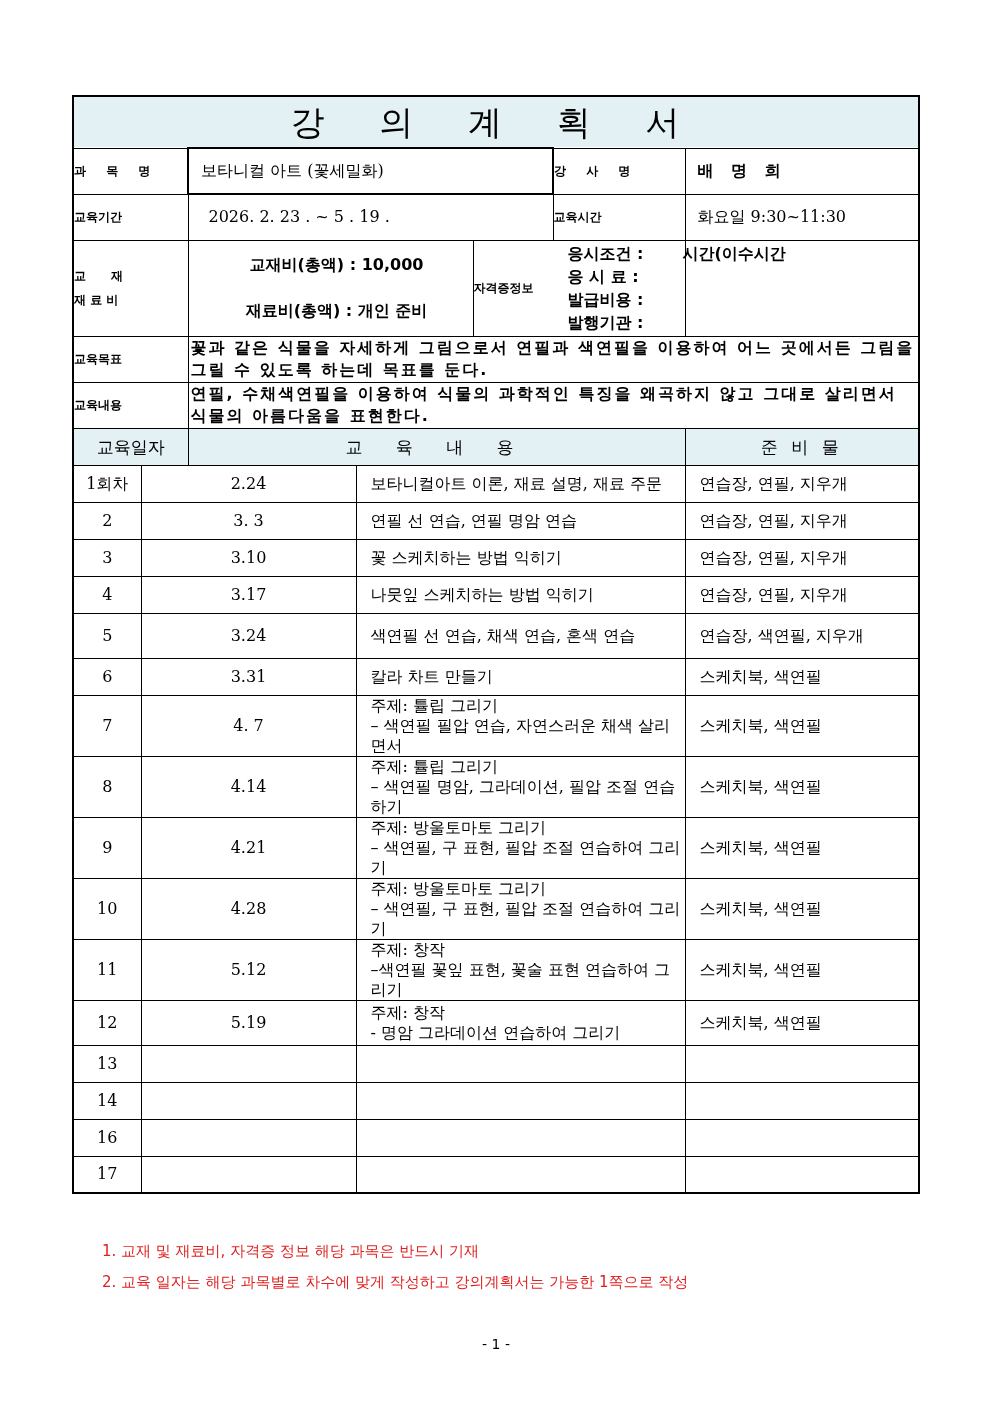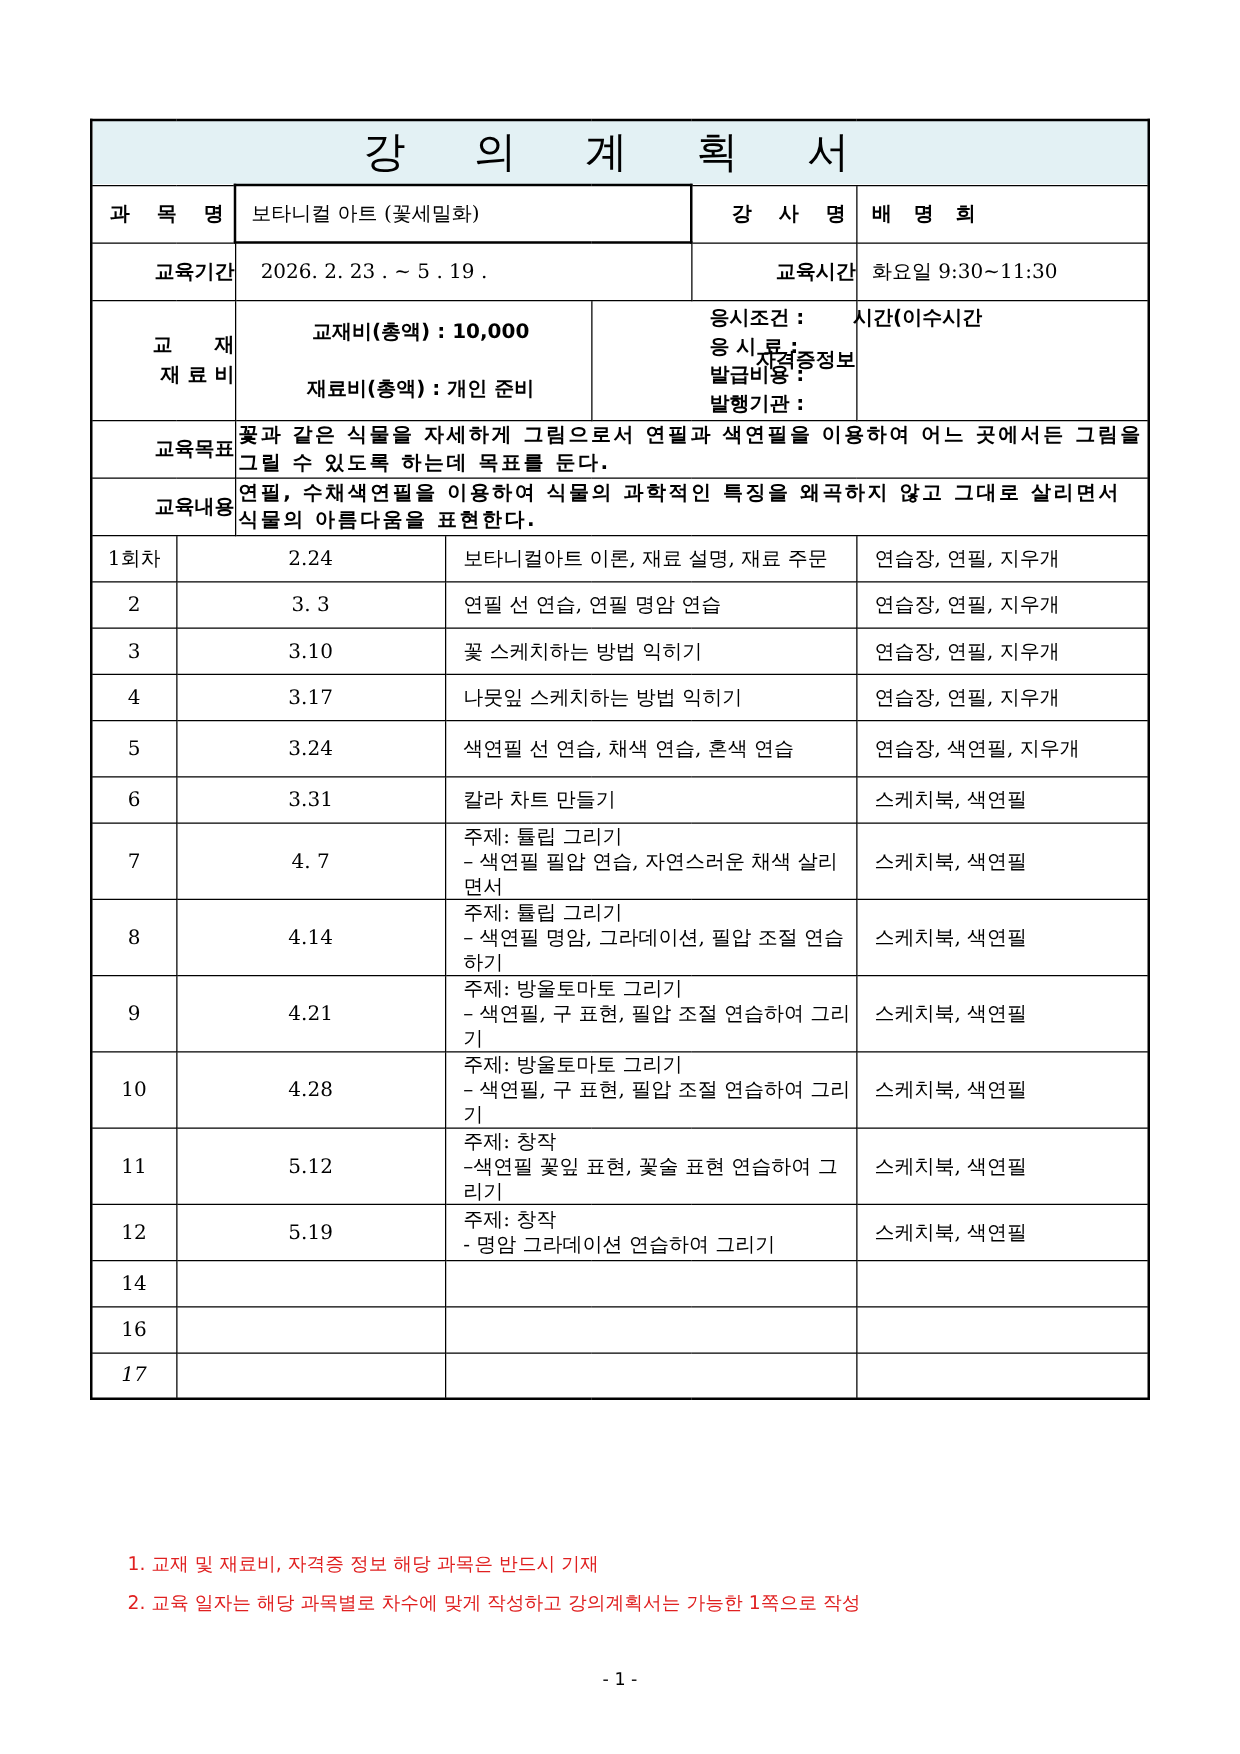--- a/index.html
+++ b/index.html
@@ -2,21 +2,21 @@
 <html><head>
 <meta charset="utf-8">
 <style>
   html, body { margin:0; padding:0; background:#ffffff; }
   body { width:992px; height:1403px; position:relative; font-family:"DejaVu Serif","Liberation Serif",serif; color:#000; }
   .page { position:absolute; left:72px; top:95px; width:758px; }
   table { border-collapse:collapse; width:846px; table-layout:fixed; }
   td { border:1px solid #000; padding:0; vertical-align:middle; font-size:16px; line-height:20px; overflow:hidden; }
   .outer { border:2px solid #000; }
   .title-cell { background:#e3f1f4; height:50px; text-align:center; font-size:34px; letter-spacing:22px; font-family:"DejaVu Serif",serif; font-weight:normal; }
-  .lbl { text-align:right; font-weight:bold; font-size:16px; font-family:"DejaVu Sans",sans-serif; }
+  .lbl { text-align:left; font-weight:bold; font-size:12px; font-family:"DejaVu Sans",sans-serif; }
   .val { padding-left:12px; font-size:16px; }
   .sp { letter-spacing:8px; }
   .hdr { background:#e3f1f4; text-align:center; height:36px; font-size:17px; }
   .thick-box { border:2px solid #000; }
   .goal { font-weight:bold; font-size:16px; padding:0 2px; letter-spacing:2px; line-height:22px; font-family:"DejaVu Sans",sans-serif; }
   .c { text-align:center; }
   .content { padding-left:14px; }
   .prep { padding-left:14px; }
   .cert-lines { font-weight:bold; font-family:"DejaVu Sans",sans-serif; font-size:16px; line-height:23px; padding-left:14px; }
   .notes { position:absolute; left:102px; top:1236px; color:#e02020; font-size:15px; line-height:31px; font-family:"DejaVu Sans",sans-serif; }
@@ -70,20 +70,25 @@
       </td>
     </tr>
     <tr style="height:46px">
       <td colspan="2" class="lbl">교육목표</td>
       <td colspan="5" class="goal">꽃과 같은 식물을 자세하게 그림으로서 연필과 색연필을 이용하여 어느 곳에서든 그림을 그릴 수 있도록 하는데 목표를 둔다.</td>
     </tr>
     <tr style="height:46px">
       <td colspan="2" class="lbl">교육내용</td>
       <td colspan="5" class="goal">연필, 수채색연필을 이용하여 식물의 과학적인 특징을 왜곡하지 않고 그대로 살리면서 식물의 아름다움을 표현한다.</td>
     </tr>
+    <tr>
+      <td colspan="2" class="hdr">교육일자</td>
+      <td colspan="4" class="hdr" style="letter-spacing:14px">교 육 내 용</td>
+      <td class="hdr" style="letter-spacing:4px">준 비 물</td>
+    </tr>
     </tbody>
       <tbody id="schedule-body">
         <tr style="height: 37px;">
           <td class="c">1회차</td>
           <td class="c" colspan="2" style="width:104px">2.24</td>
           <td class="content" colspan="3" style="line-height:20px">
             <div>보타니컬아트 이론, 재료 설명, 재료 주문</div>
           </td>
           <td class="prep" style="line-height:20px">연습장, 연필, 지우개</td>
         </tr>
@@ -175,36 +180,44 @@
         <tr style="height: 45px;">
           <td class="c">12</td>
           <td class="c" colspan="2" style="width:104px">5.19</td>
           <td class="content" colspan="3" style="line-height:20px">
             <div>주제: 창작</div>
             <div>- 명암 그라데이션 연습하여 그리기</div>
           </td>
           <td class="prep" style="line-height:20px">스케치북, 색연필</td>
         </tr>
         <tr style="height: 37px;">
+          <td class="c">13</td>
+          <td class="c" colspan="2" style="width:104px"></td>
+          <td class="content" colspan="3" style="line-height:20px">
+            <div></div>
+          </td>
+          <td class="prep" style="line-height:20px"></td>
+        </tr>
+        <tr style="height: 37px;">
           <td class="c">14</td>
           <td class="c" colspan="2" style="width:104px"></td>
           <td class="content" colspan="3" style="line-height:20px">
             <div></div>
           </td>
           <td class="prep" style="line-height:20px"></td>
         </tr>
         <tr style="height: 37px;">
           <td class="c">16</td>
           <td class="c" colspan="2" style="width:104px"></td>
           <td class="content" colspan="3" style="line-height:20px">
             <div></div>
           </td>
           <td class="prep" style="line-height:20px"></td>
         </tr>
-        <tr style="height: 37px; font-style: italic;">
+        <tr style="height: 37px;">
           <td class="c">17</td>
           <td class="c" colspan="2" style="width:104px"></td>
           <td class="content" colspan="3" style="line-height:20px">
             <div></div>
           </td>
           <td class="prep" style="line-height:20px"></td>
         </tr>
       </tbody>
   </table>
 </div>

